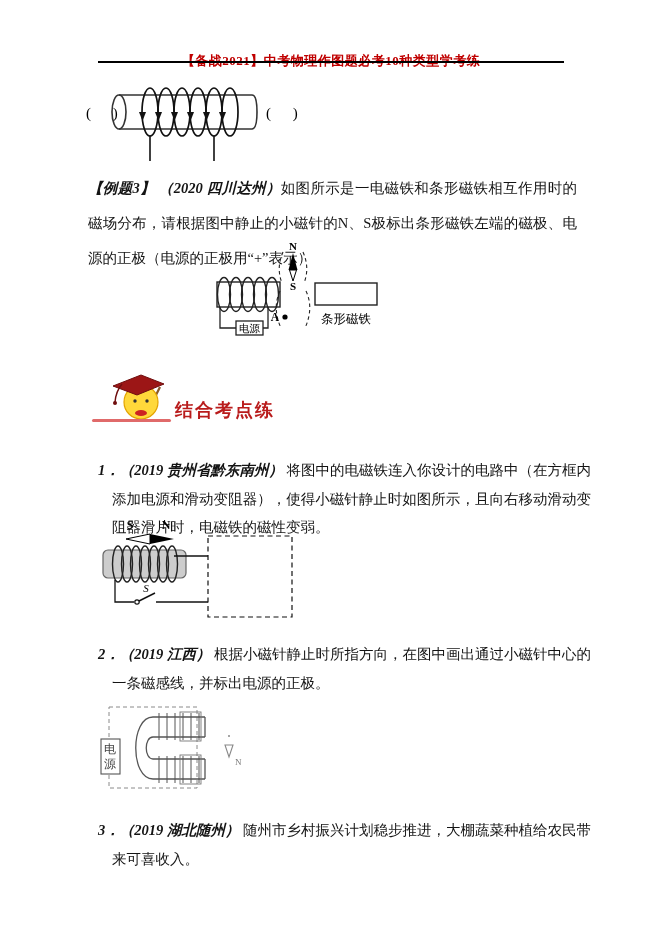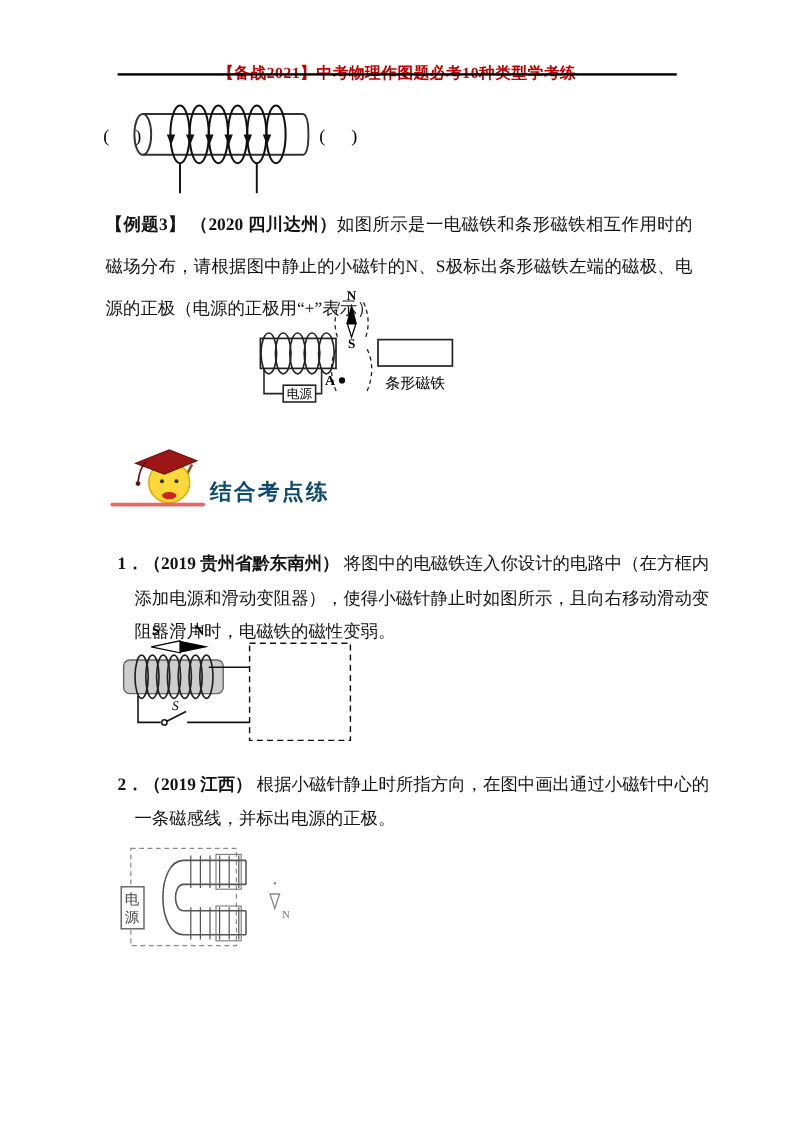--- a/index.html
+++ b/index.html
@@ -13,25 +13,25 @@
     left:98px;top:40px;width:466px;text-align:center;
     font-size:13px;font-weight:bold;color:#c00000;letter-spacing:.5px;margin-top:12px;
   }
   .header-rule{left:98px;top:61px;width:466px;height:0;border-top:2px solid #000;}
   
   .para{margin:0;font-size:14.5px;color:#141414;text-align:justify;}
   .ex3-para{left:88px;top:171px;width:489px;line-height:35px;}
   .ex3-tail{left:88px;top:326px;width:300px;line-height:20px;}
   .q-para{left:98px;top:0;width:479px;line-height:28.6px;padding-left:14px;text-indent:-14px;}
   #q1{top:456px;} #q2{top:640px;} #q3{top:816px;}
-  .para b{font-weight:bold;}
+  .para b{font-weight:bold;font-style:italic;}
   
   .section-underline{left:92px;top:419px;width:79px;height:3px;background:#e06a6a;border-radius:2px;}
   .section-title{
-    left:175px;top:398px;font-size:18px;font-weight:bold;color:#0c4a6e;letter-spacing:2px;
+    left:175px;top:398px;font-size:18px;font-weight:bold;color:#b91c1c;letter-spacing:2px;
     font-family:"Liberation Sans","DejaVu Sans",sans-serif;
   }
   
   .fig{position:absolute;}
   .fig svg{display:block;}
   .fig-top{left:80px;top:85px;}
   .fig-ex3{left:215px;top:240px;}
   .fig-q1{left:96px;top:514px;}
   .fig-q2{left:93px;top:695px;}
   .vlabel{
@@ -214,14 +214,15 @@
 
       <rect x="8" y="44" width="19" height="35" fill="#fff" stroke="#555" stroke-width="1.1"></rect>
 
       <circle cx="136" cy="41" r="1" fill="#888"></circle>
       <polygon points="132,50 140,50 136,62" fill="#fff" stroke="#888" stroke-width="1.1"></polygon>
       <text x="142" y="70" font-size="9" fill="#777">N</text>
     </svg>
     <div class="vlabel">电源</div>
   </div>
 
+  <p id="q3" class="abs para q-para"><b>3．</b><b>（2019 湖北随州） </b><span>随州市乡村振兴计划稳步推进，大棚蔬菜种植给农民带来可喜收入。</span></p>
 
 </div>
 
 </body></html>

